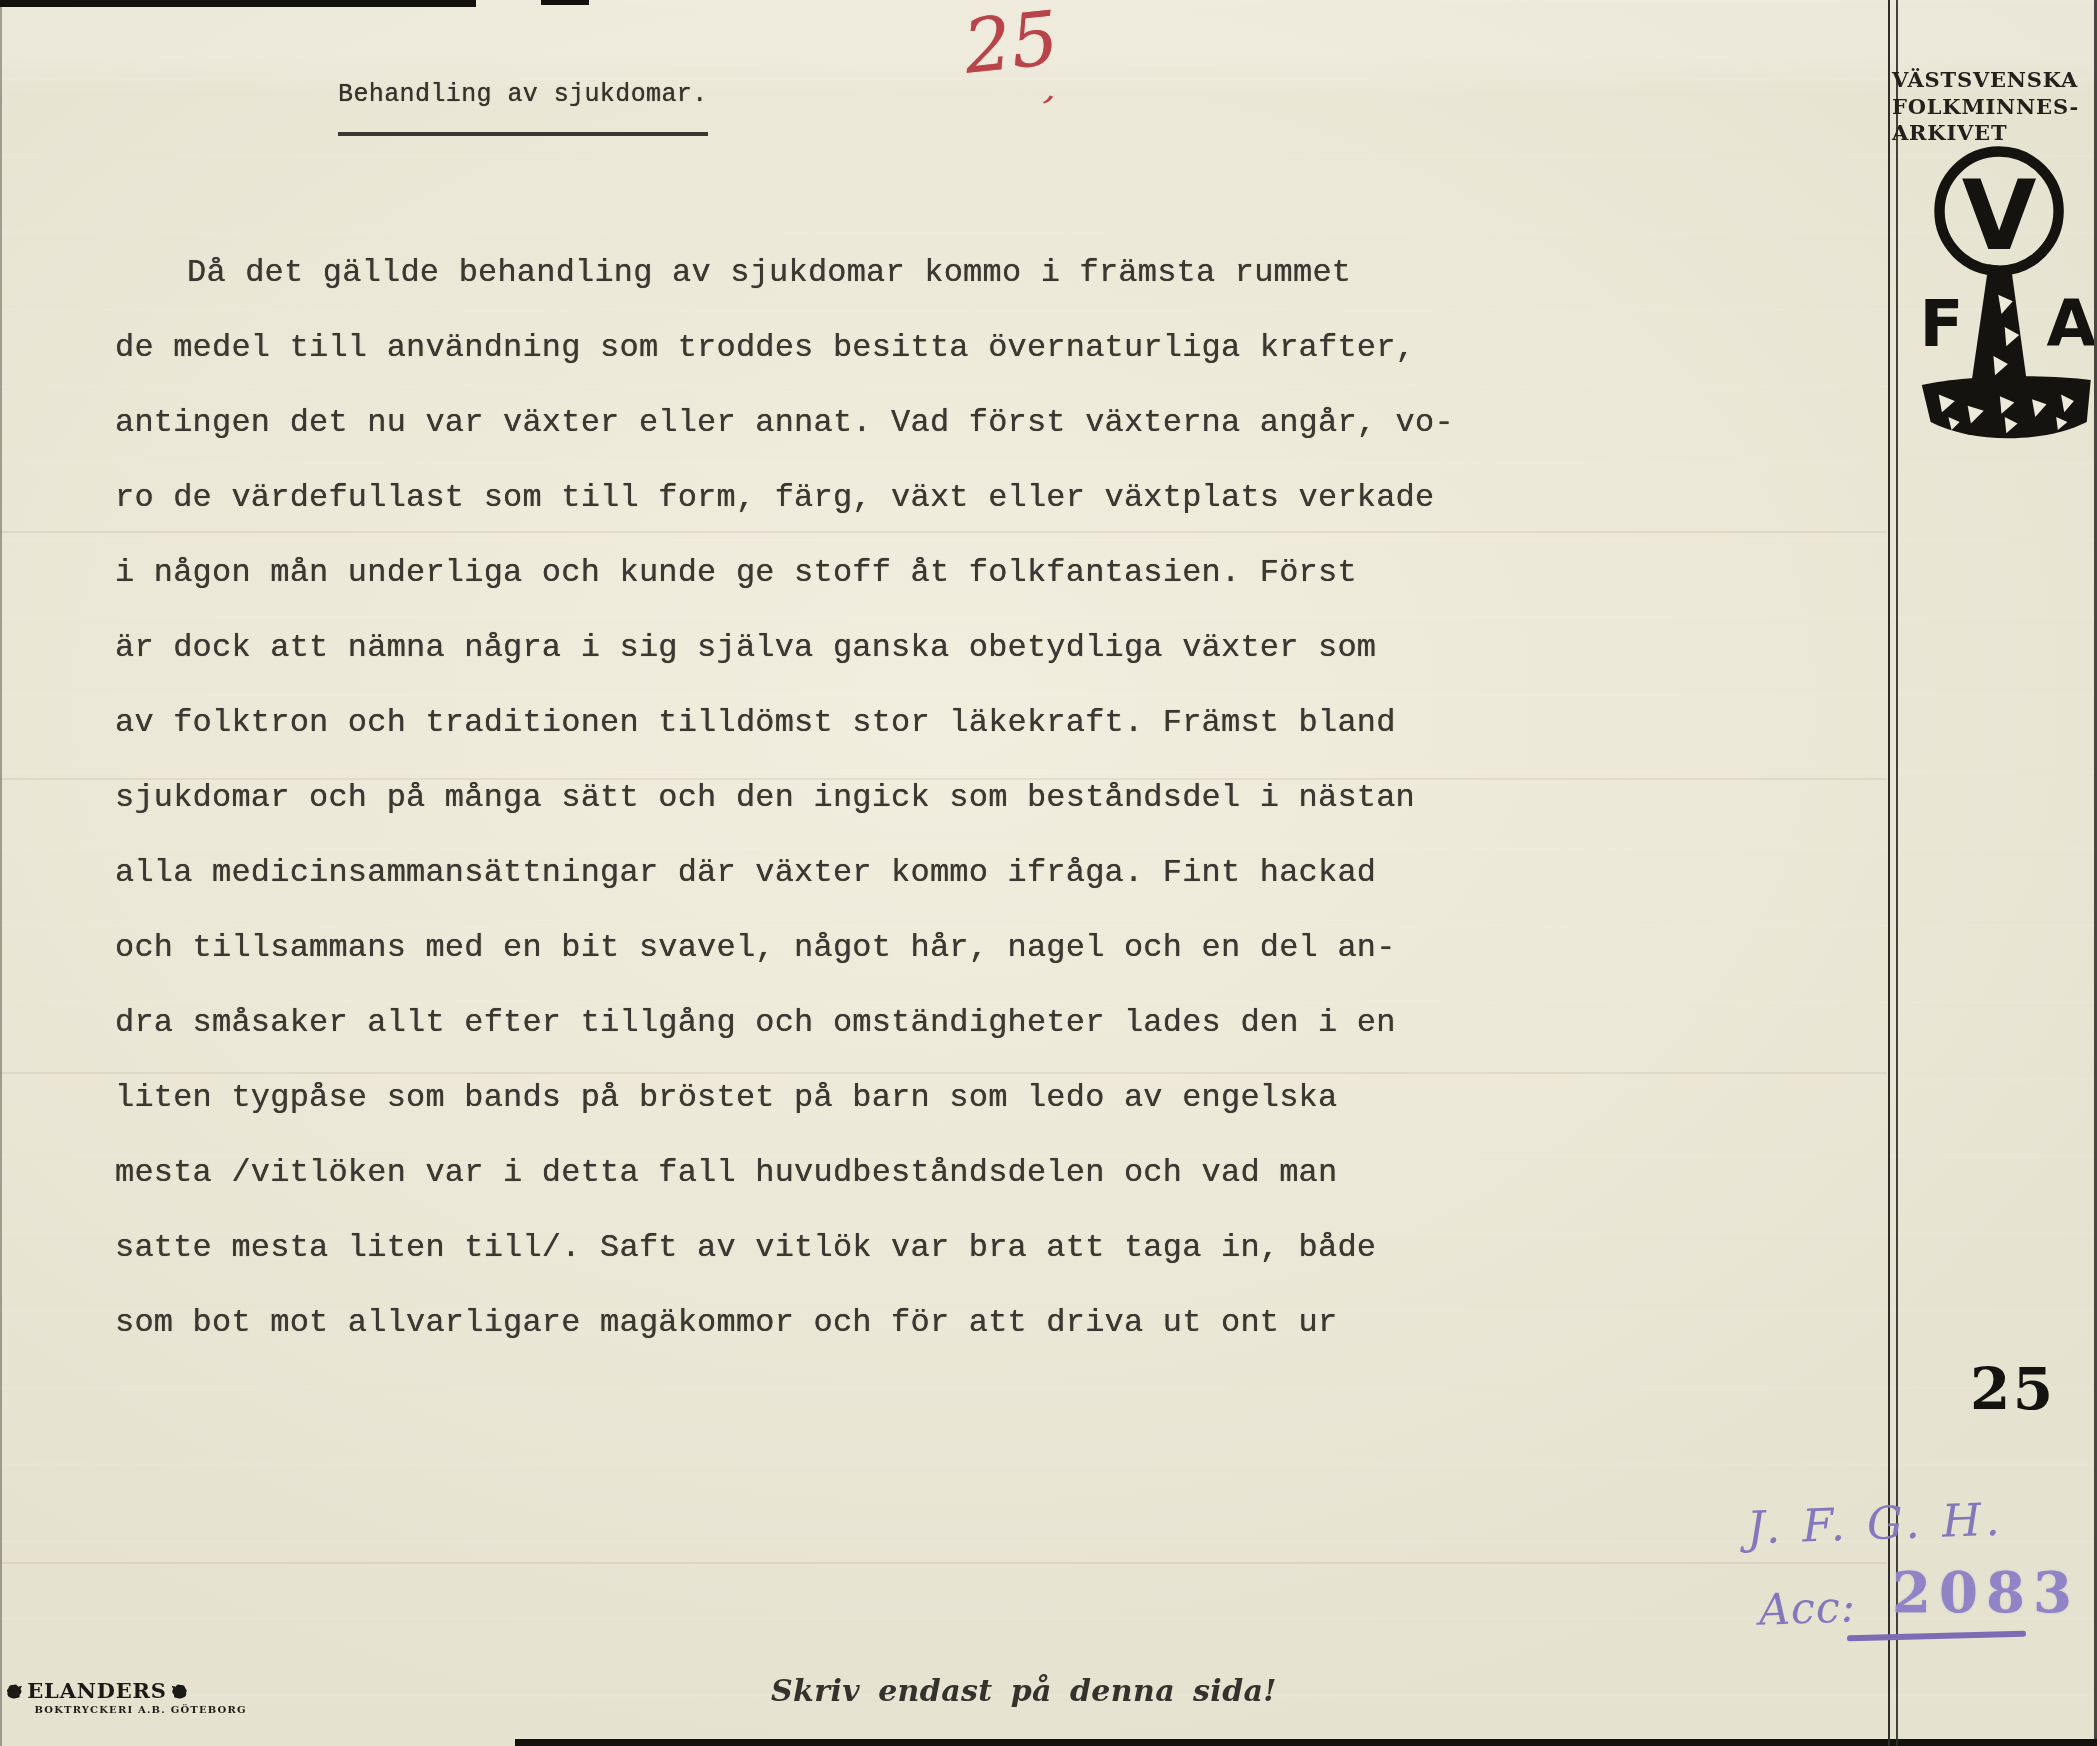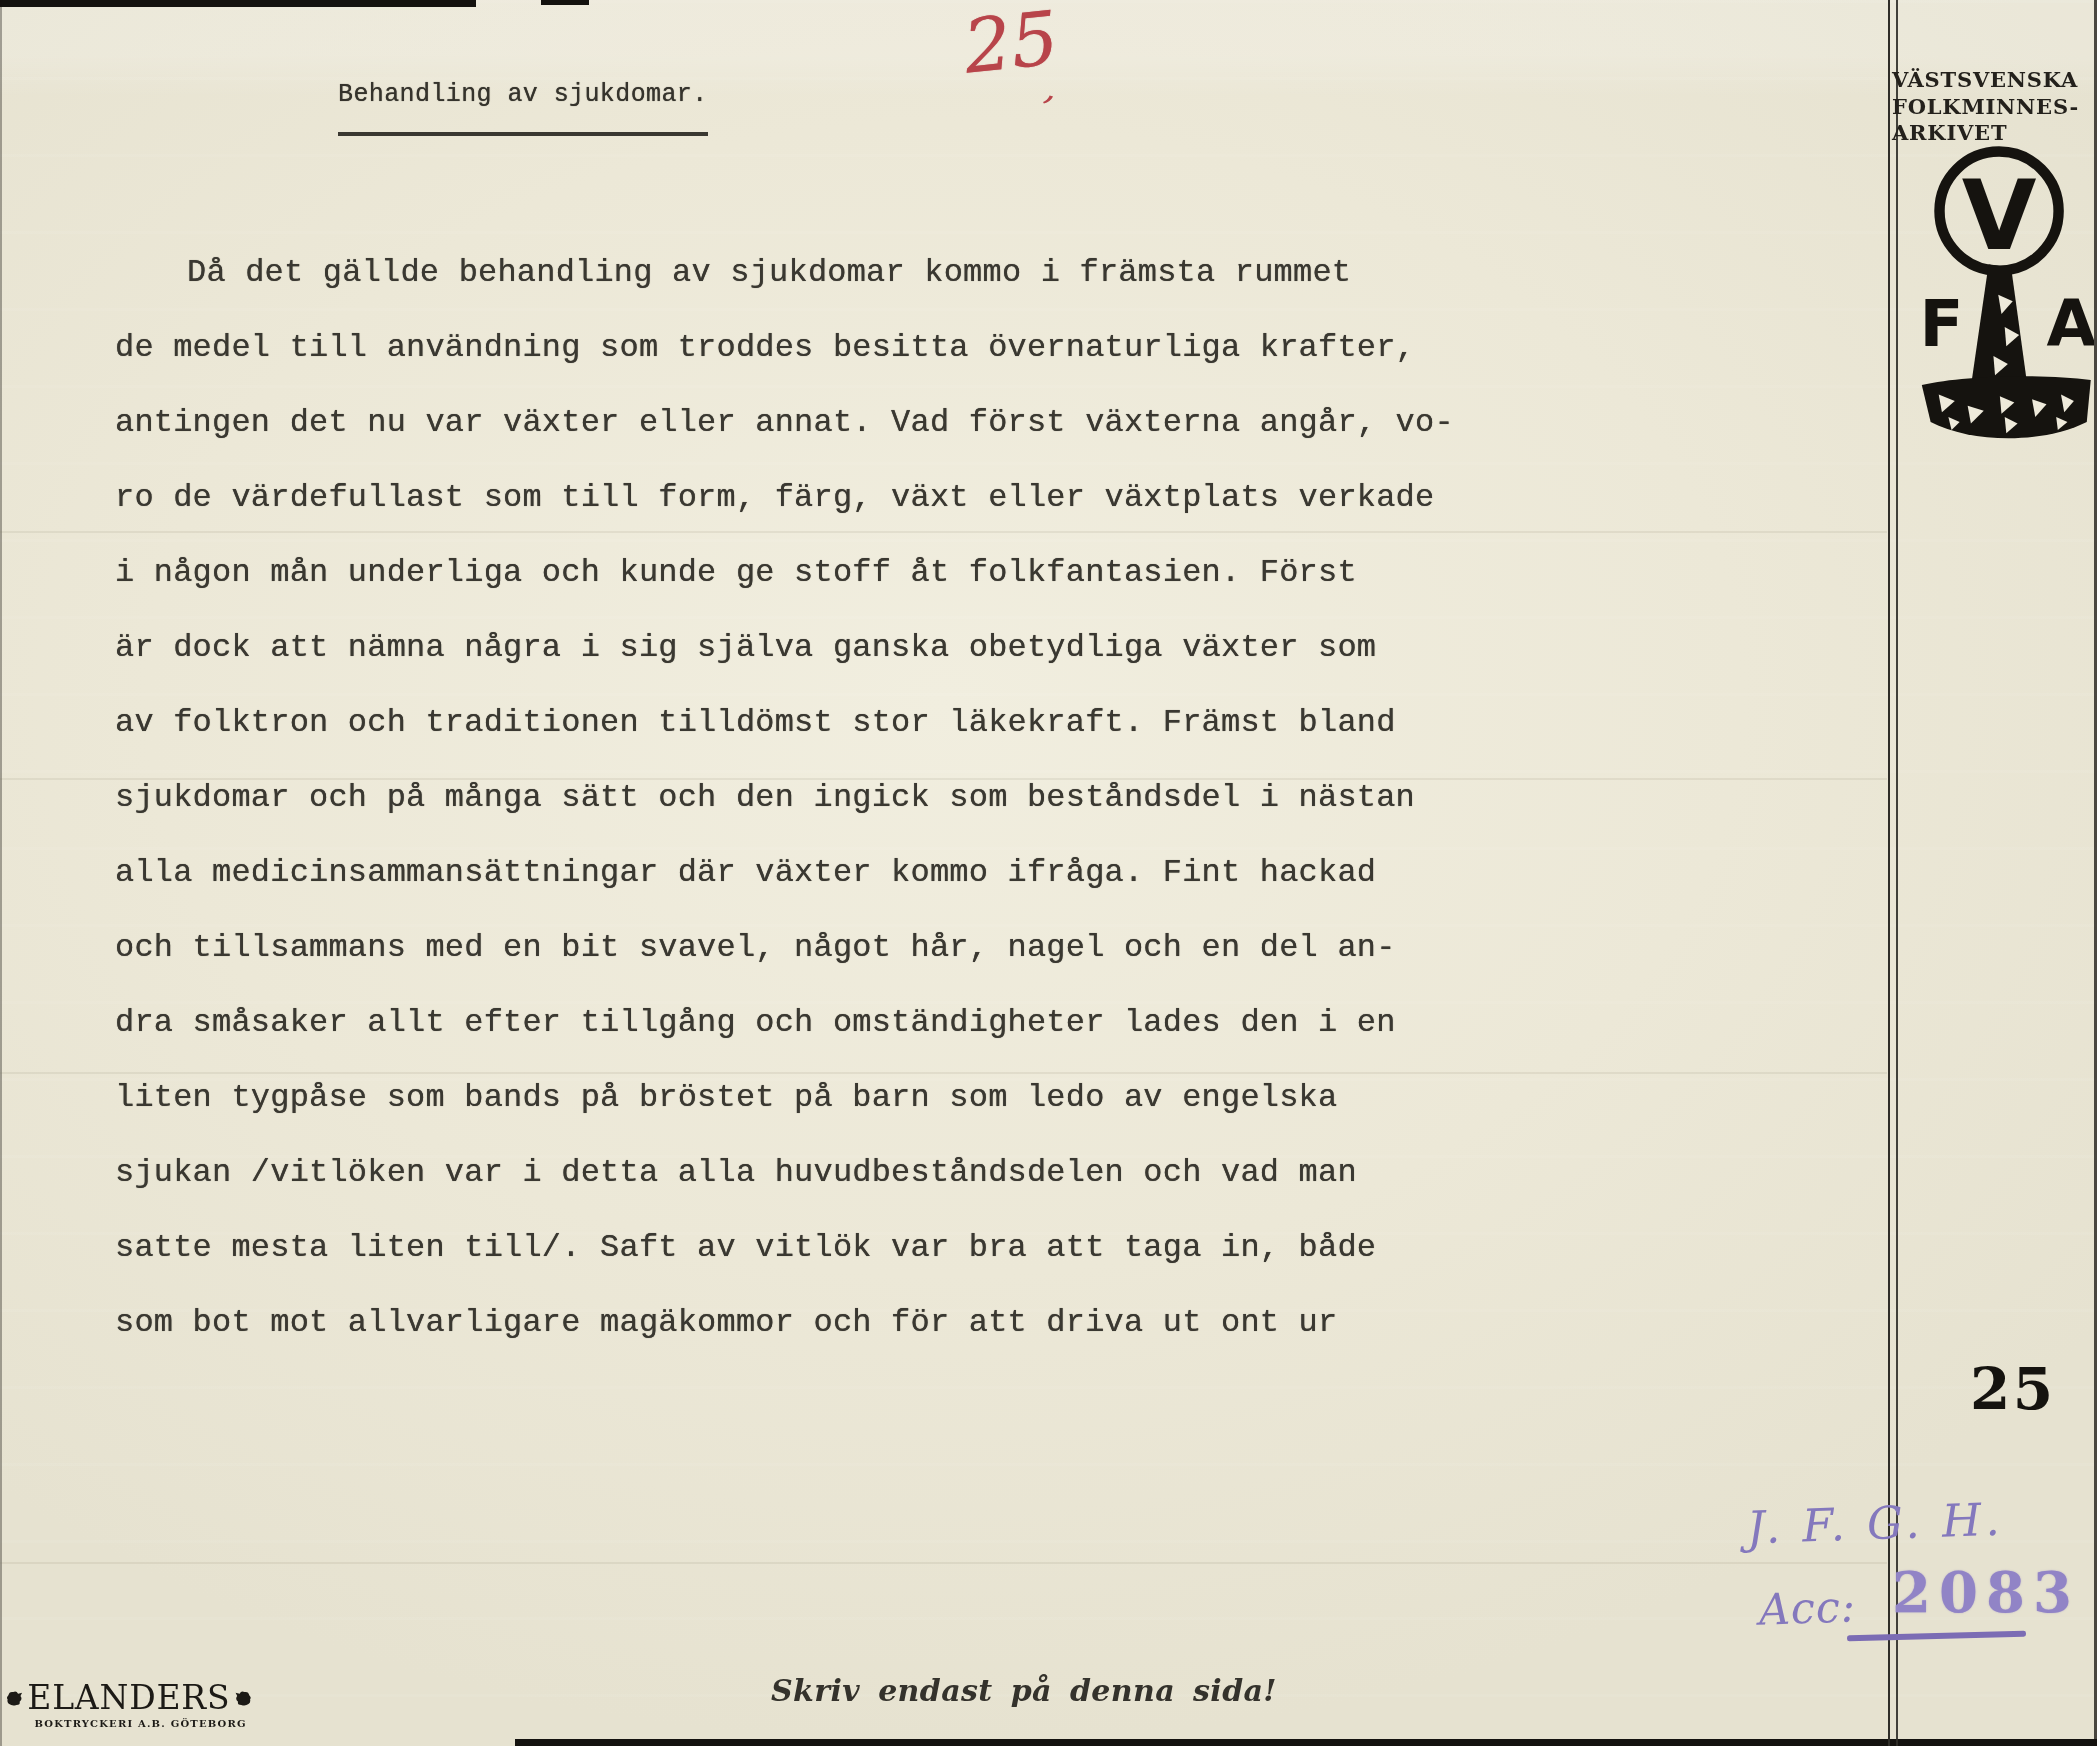--- a/index.html
+++ b/index.html
@@ -79,21 +79,21 @@
   }
   
   .footer-note{
     left:771px; top:1673px;
     font-family:"DejaVu Serif", serif; font-style:italic; font-weight:bold;
     font-size:30px; color:#34322c; word-spacing:7.2px; letter-spacing:0.4px;
   }
   .printer{ left:6.4px; top:1678px; color:#1c1a16; }
   .printer .row{ display:flex; align-items:center; gap:3.2px; }
   .printer .name{
-    font-family:"DejaVu Serif", serif; font-weight:normal; font-size:33px; letter-spacing:0.8px;
+    font-family:"DejaVu Serif", serif; font-weight:bold; font-size:21px; letter-spacing:0.8px;
   }
   .printer .sub{
     font-family:"DejaVu Serif", serif; font-weight:bold; font-size:10px;
     letter-spacing:1.2px; margin-top:0.8px;margin-left:28px;
   }
   
   .edge{ background:#14120f; }
   .edge.top-a{ left:0; top:0; width:476px; height:7.2px; }
   .edge.top-b{ left:541px; top:0; width:48px; height:4.8px; }
   .edge.bottom{ left:515px; top:1739px; width:1583px; height:8px; }
@@ -128,21 +128,21 @@
     <div>antingen det nu var växter eller annat. Vad först växterna angår, vo-</div>
     <div>ro de värdefullast som till form, färg, växt eller växtplats verkade</div>
     <div>i någon mån underliga och kunde ge stoff åt folkfantasien. Först</div>
     <div>är dock att nämna några i sig själva ganska obetydliga växter som</div>
     <div>av folktron och traditionen tilldömst stor läkekraft. Främst bland</div>
     <div>sjukdomar och på många sätt och den ingick som beståndsdel i nästan</div>
     <div>alla medicinsammansättningar där växter kommo ifråga. Fint hackad</div>
     <div>och tillsammans med en bit svavel, något hår, nagel och en del an-</div>
     <div>dra småsaker allt efter tillgång och omständigheter lades den i en</div>
     <div>liten tygpåse som bands på bröstet på barn som ledo av engelska</div>
-    <div>sjukan /vitlöken var i detta alla huvudbeståndsdelen och vad man</div>
+    <div>mesta /vitlöken var i detta fall huvudbeståndsdelen och vad man</div>
     <div>satte mesta liten till/. Saft av vitlök var bra att taga in, både</div>
     <div>som bot mot allvarligare magäkommor och för att driva ut ont ur</div>
   </div>
 
   <div class="abs vrule r1"></div>
   <div class="abs vrule r2"></div>
 
   <div class="abs stamp-text">
     <div>VÄSTSVENSKA</div>
     <div>FOLKMINNES-</div>

